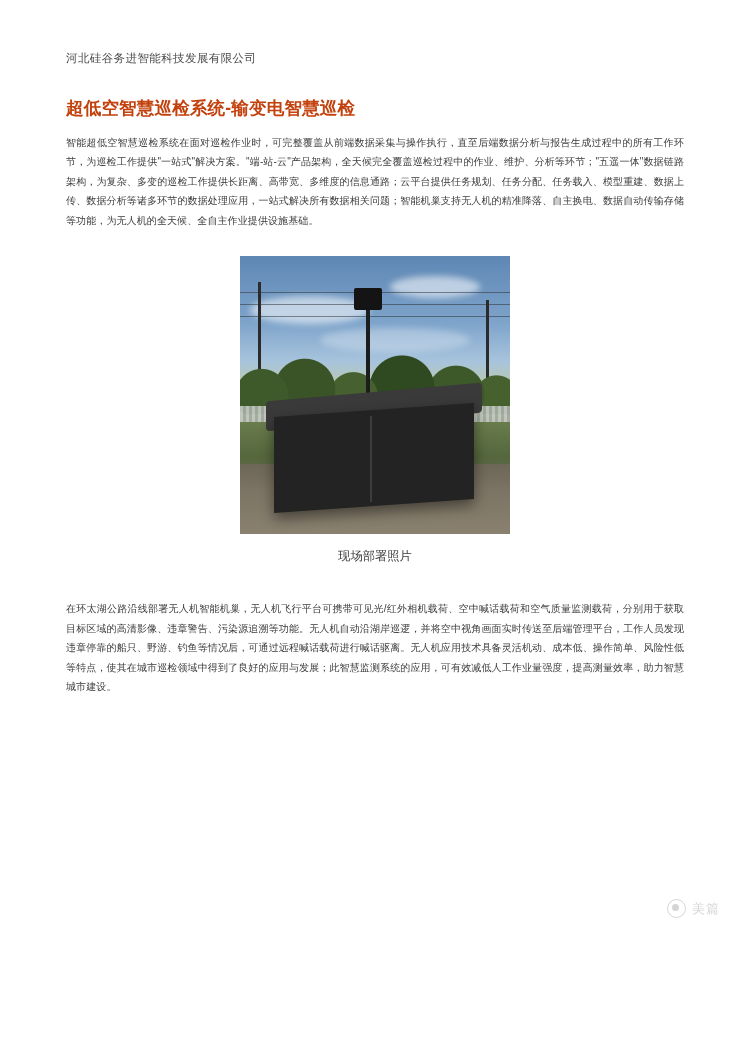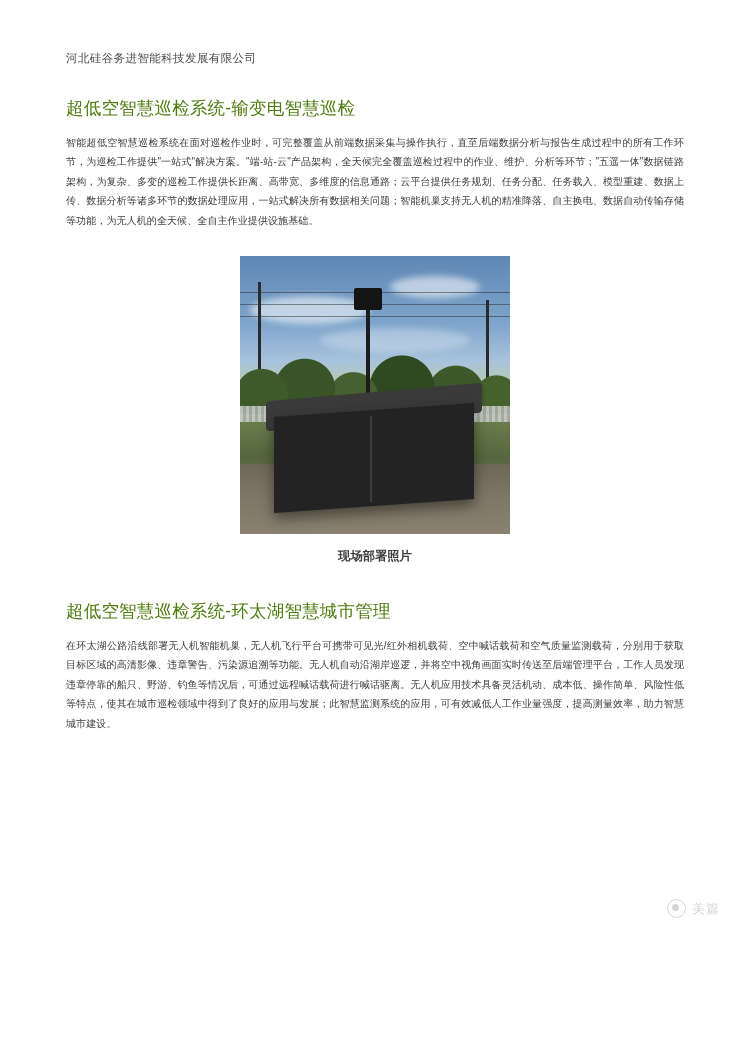--- a/index.html
+++ b/index.html
@@ -24,22 +24,22 @@
   }
   .company-name {
     font-size: 11.5px;
     color: #4a4a4a;
     letter-spacing: 0.4px;
     margin: 0 0 30px 0;
     line-height: 1.4;
   }
   h2.section-title {
     font-size: 17.5px;
-    font-weight: normal;
-    color: #4d7c0f;
+    font-weight: bold;
+    color: #c2410c;
     margin: 0 0 12px 0;
     letter-spacing: 0.2px;
     line-height: 1.4;
   }
   p.body-text {
     font-size: 10px;
     line-height: 1.95;
     color: #3c3c3c;
     margin: 0 0 10px 0;
     text-align: justify;
@@ -157,21 +157,20 @@
     height: 86px;
     background: #3d3d3d;
     transform: skewY(-4deg);
   }
   .caption {
     text-align: center;
     font-size: 12.3px;
     color: #3c3c3c;
     margin: 10px 0 18px 0;
     font-family: "DejaVu Sans", "Liberation Sans", sans-serif;
-    font-weight: bold;
   }
   .gap-1 { height: 16px; }
   .watermark {
     position: absolute;
     right: 30px;
     bottom: 22px;
     display: flex;
     align-items: center;
     gap: 6px;
     opacity: .35;
@@ -227,21 +226,20 @@
       <div class="box-unit"></div>
       <div class="box-seam"></div>
     </div>
   </div>
 
   <div class="caption">现场部署照片</div>
 
 
   <div class="gap-1"></div>
 
-  <h2 class="section-title">超低空智慧巡检系统-环太湖智慧城市管理</h2>
 
   <p class="body-text">在环太湖公路沿线部署无人机智能机巢，无人机飞行平台可携带可见光/红外相机载荷、空中喊话载荷和空气质量监测载荷，分别用于获取目标区域的高清影像、违章警告、污染源追溯等功能。无人机自动沿湖岸巡逻，并将空中视角画面实时传送至后端管理平台，工作人员发现违章停靠的船只、野游、钓鱼等情况后，可通过远程喊话载荷进行喊话驱离。无人机应用技术具备灵活机动、成本低、操作简单、风险性低等特点，使其在城市巡检领域中得到了良好的应用与发展；此智慧监测系统的应用，可有效减低人工作业量强度，提高测量效率，助力智慧城市建设。</p>
 
   <div class="watermark">
     <div class="wm-circle"></div>
     <div class="wm-text">美篇</div>
   </div>
 
 </div>
 

